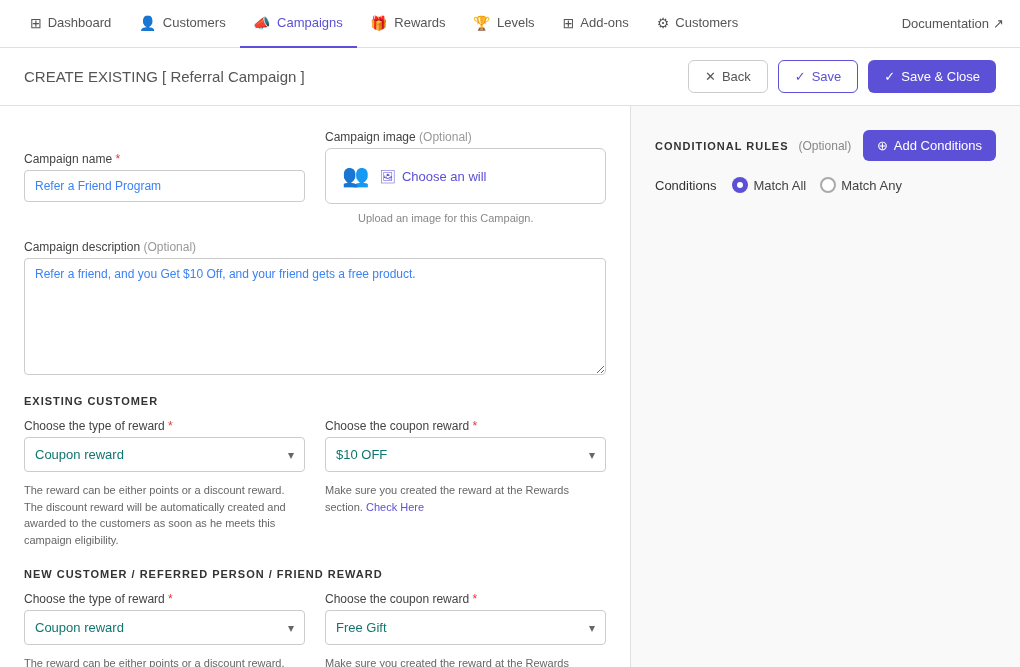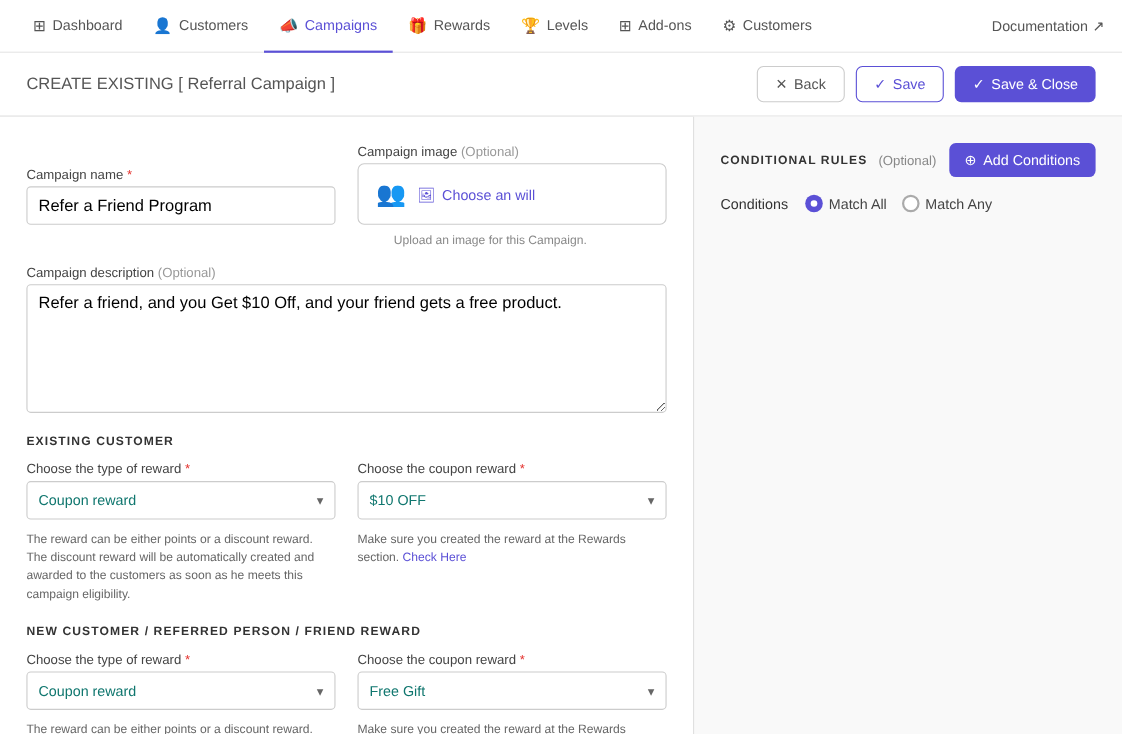--- a/index.html
+++ b/index.html
@@ -27,21 +27,21 @@
 
     .form-row { display: flex; gap: 20px; margin-bottom: 16px; }
     .form-group { display: flex; flex-direction: column; gap: 4px; }
     .form-group.half { flex: 1; }
     .form-group.full { width: 100%; }
 
     label { font-size: 12px; color: #444; font-weight: 500; }
 
     input[type="text"], textarea {
       border: 1px solid #ccc; border-radius: 4px; padding: 8px 10px;
-      font-size: 15px; color: #000000; outline: none; background: #fff;
+      font-size: 12px; color: #3b82f6; outline: none; background: #fff;
       width: 100%;
     }
     textarea { resize: vertical; height: 117px; font-family: Liberation Sans, sans-serif; }
 
     .image-upload-area {
       display: flex; align-items: center; border: 1px solid #ccc; border-radius: 6px;
       padding: 10px 16px; background: #fff; cursor: pointer; gap: 10px; height: 56px;
     }
     .image-upload-icon { font-size: 22px; color: #999; }
     .image-upload-btn {

